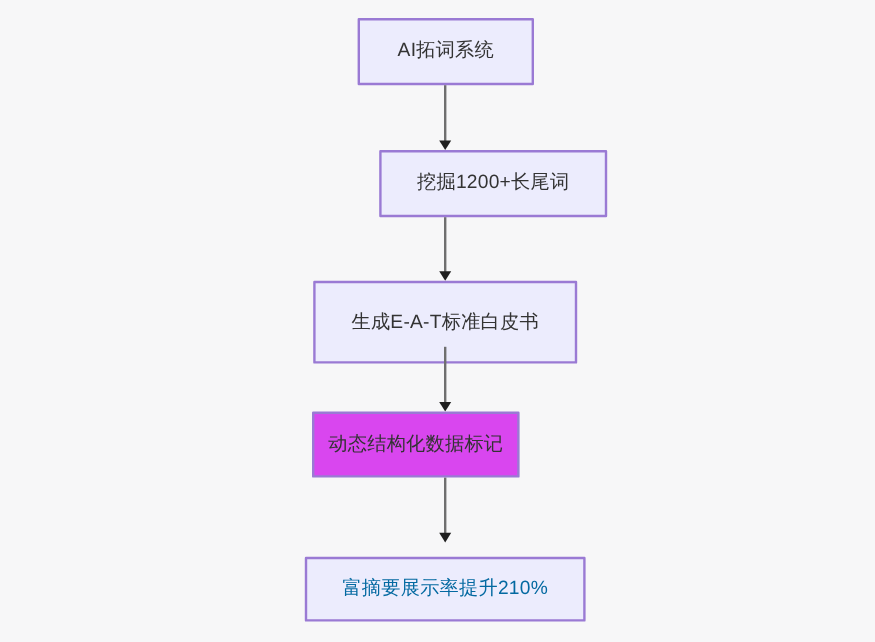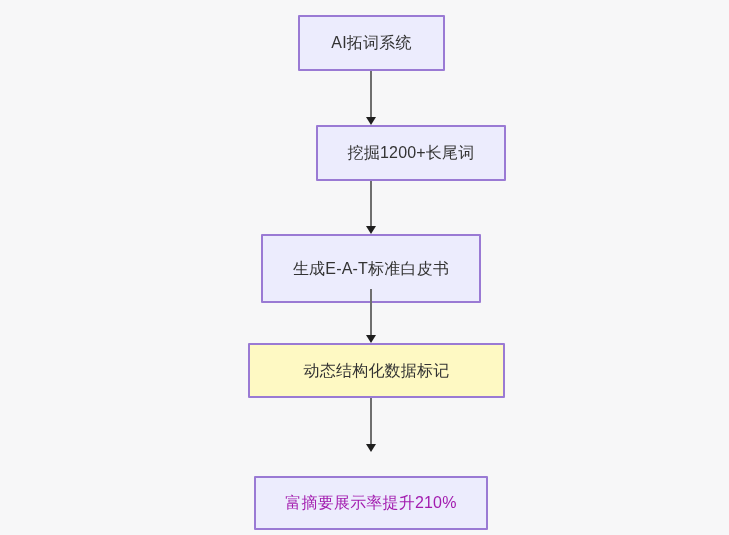--- a/index.html
+++ b/index.html
@@ -83,26 +83,26 @@
 
   <div class="node" style="left: 261px; top: 234px; width: 220px; height: 69px; background: rgb(236, 236, 253); border-color: rgb(154, 122, 212); color: rgb(51, 51, 51);">
     <span class="node-label">生成E-A-T标准白皮书</span>
   </div>
 
   <div class="edge" style="left: 371px; top: 289px;">
     <div class="edge-line" style="height: 47px; background: rgb(111, 111, 111);"></div>
     <div class="edge-head" style="top: 46px; border-top-color: rgb(31, 31, 31);"></div>
   </div>
 
-  <div class="node" style="left: 248px; top: 343px; width: 257px; height: 55px; background: #fef9c3; border-color: rgb(154, 122, 212); color: rgb(51, 51, 51);">
+  <div class="node" style="left: 260px; top: 343px; width: 173px; height: 55px; background: #d946ef; border-color: rgb(154, 122, 212); color: rgb(51, 51, 51);">
     <span class="node-label">动态结构化数据标记</span>
   </div>
 
   <div class="edge" style="left: 371px; top: 398px;">
     <div class="edge-line" style="height: 47px; background: rgb(111, 111, 111);"></div>
     <div class="edge-head" style="top: 46px; border-top-color: rgb(31, 31, 31);"></div>
   </div>
 
-  <div class="node" style="left: 254px; top: 476px; width: 234px; height: 54px; background: rgb(236, 236, 253); border-color: rgb(154, 122, 212); color: #a21caf; text-align: right;">
+  <div class="node" style="left: 254px; top: 464px; width: 234px; height: 54px; background: rgb(236, 236, 253); border-color: rgb(154, 122, 212); color: #0369a1; text-align: right;">
     <span class="node-label">富摘要展示率提升210%</span>
   </div>
 
 </div>
 
 </body></html>

